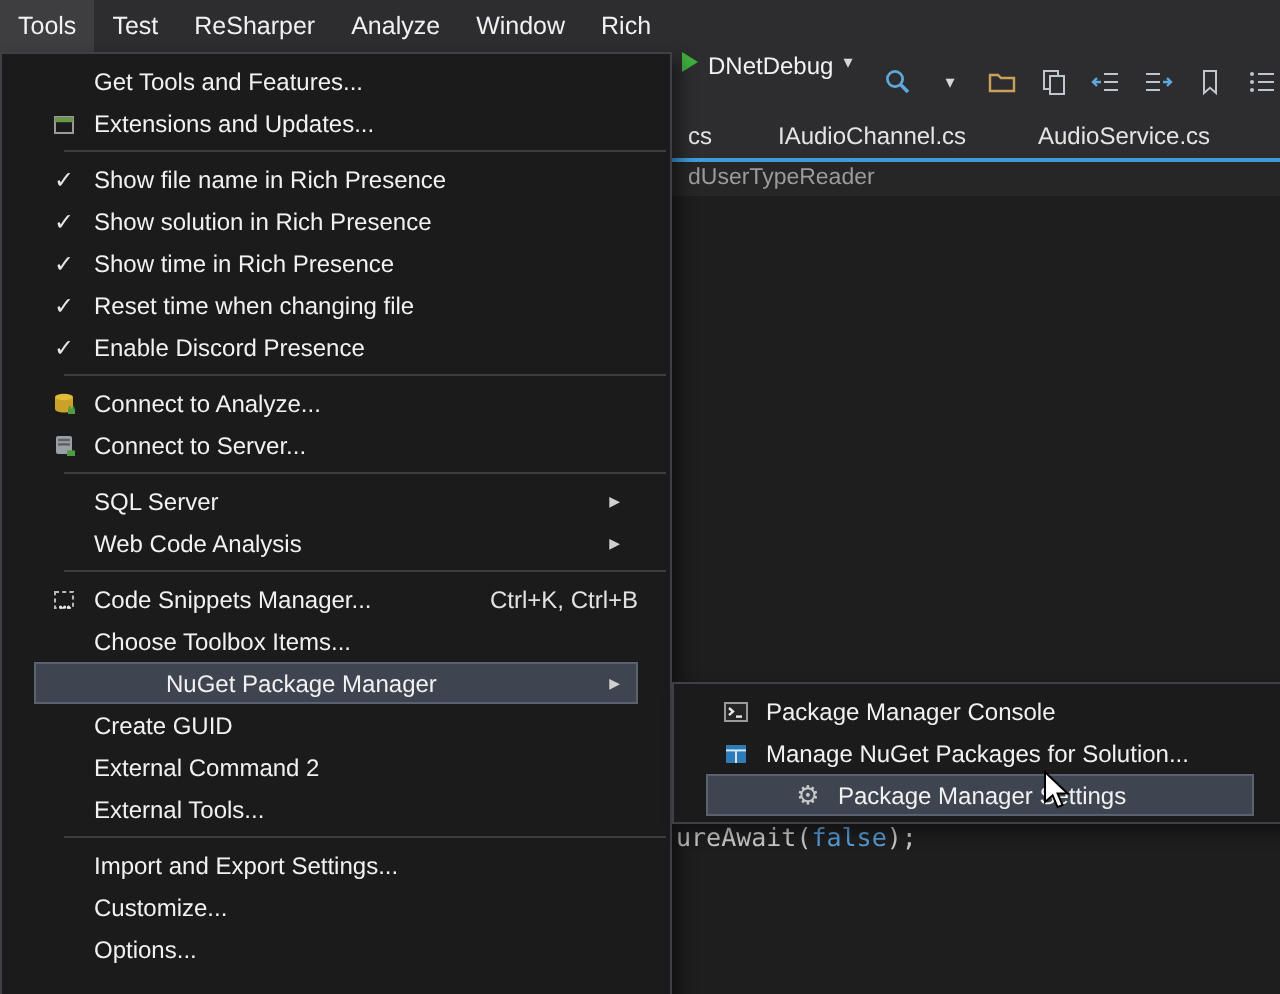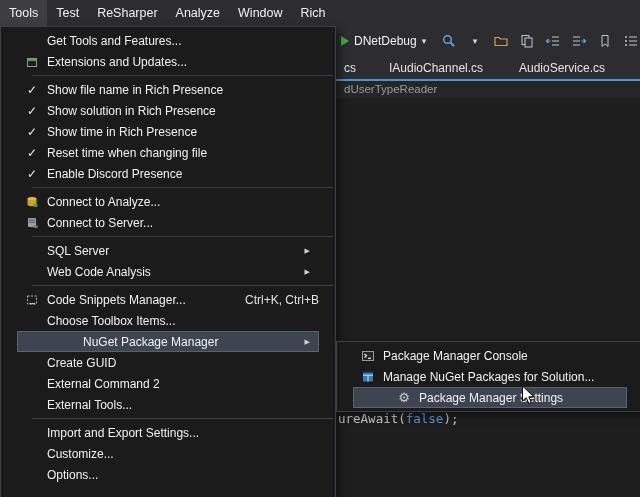--- a/index.html
+++ b/index.html
@@ -7,21 +7,21 @@
           font-family:"Liberation Sans",sans-serif;color:#f1f1f1;user-select:none;}
 
   
   .menubar{position:absolute;top:0;left:0;right:0;height:26px;background:#2d2d30;
            display:flex;align-items:stretch;font-size:12.5px;z-index:5;}
   .mb-item{display:flex;align-items:center;padding:0 9px;color:#f1f1f1;}
   .mb-item.active{background:#3e3e40;}
 
   
   .toolbar{position:absolute;top:26px;left:0;right:0;height:30px;background:#2d2d30;}
-  .run-group{position:absolute;left:341px;top:0;height:30px;display:flex;align-items:center;gap:5px;font-size:12px;}
+  .run-group{position:absolute;left:341px;top:0;height:30px;display:flex;gap:5px;font-size:12px;}
   .play{width:0;height:0;border-left:8px solid #3faf3f;border-top:5px solid transparent;border-bottom:5px solid transparent;}
   .caret{font-size:9px;color:#d8d8d8;}
   .tb-icons{position:absolute;left:440px;top:0;height:30px;display:flex;align-items:center;gap:8px;}
   .tbi{width:18px;height:16px;display:flex;align-items:center;justify-content:center;}
 
   
   .tabstrip{position:absolute;top:56px;left:0;right:0;height:23px;background:#2d2d30;}
   .tab{position:absolute;top:0;height:23px;display:flex;align-items:center;font-size:12px;color:#e4e4e4;}
   .docline{position:absolute;top:79px;left:0;right:0;height:2px;background:#3f9bd8;}
 

